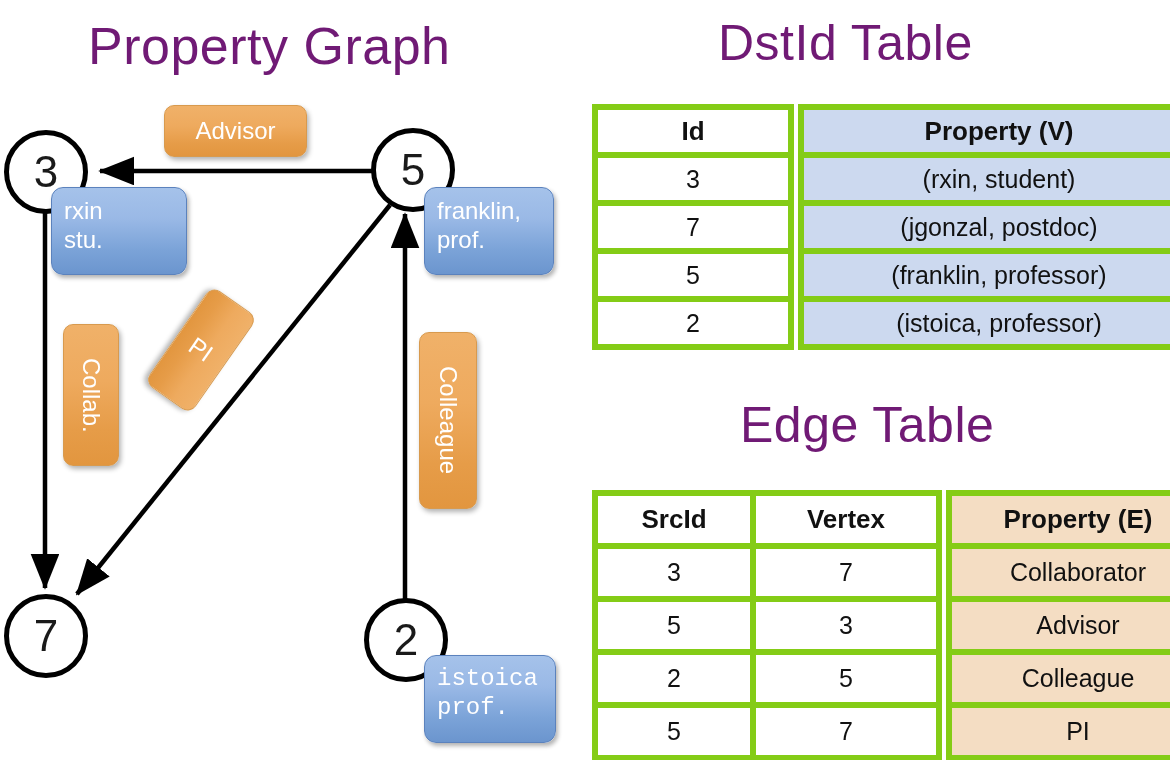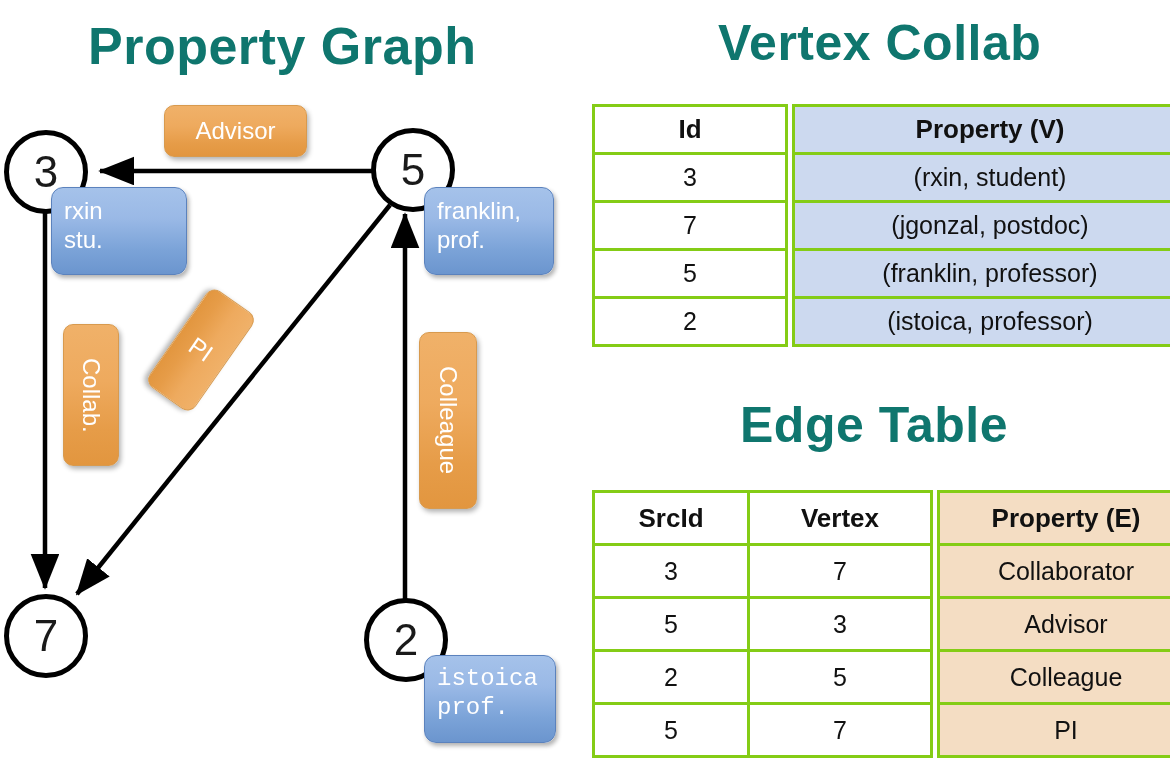--- a/index.html
+++ b/index.html
@@ -1,19 +1,19 @@
 <!DOCTYPE html>
 <html><head>
 <meta charset="utf-8">
 <style>
   html,body{margin:0;padding:0;background:#ffffff;}
   body{width:1170px;height:760px;position:relative;overflow:hidden;
        font-family:"Liberation Sans","DejaVu Sans",sans-serif;color:#111;}
 
-  .title{position:absolute;font-weight:700;color:#0f766e;letter-spacing:.5px;
+  .title{position:absolute;font-weight:400;color:#701a75;letter-spacing:.5px;
          white-space:nowrap;font-family:"Liberation Sans","DejaVu Sans",sans-serif;}
   #title-property-graph{left:88px;top:16px;font-size:52px;}
   #title-vertex-table{left:718px;top:14px;font-size:50px;}
   #title-edge-table{left:740px;top:396px;font-size:50px;}
 
   
   #graph-canvas{position:absolute;left:0;top:0;width:580px;height:760px;}
   #graph-edges{position:absolute;left:0;top:0;width:580px;height:760px;}
 
   .node{position:absolute;border:5px solid #000;border-radius:50%;
@@ -42,21 +42,21 @@
 
   #label-advisor{left:164px;top:105px;width:143px;height:52px;}
   #label-collab{left:63px;top:324px;width:56px;height:142px;}
   #label-colleague{left:419px;top:332px;width:58px;height:177px;}
   #label-pi{left:142px;top:322px;width:118px;height:56px;
             transform:rotate(125deg);transform-origin:50% 50%;}
   #label-pi .obox-text{writing-mode:vertical-rl;transform:rotate(180deg);}
 
   
   .tbl{position:absolute;border-collapse:collapse;table-layout:fixed;}
-  .tbl td,.tbl th{border:3px solid #84cc16;text-align:center;
+  .tbl td,.tbl th{border:6px solid #84cc16;text-align:center;
                   font-size:25px;font-weight:400;color:#111;padding:4px 2px;}
   .tbl th{font-weight:700;font-size:26px;}
   .blue-cell{background:#ccd9ef;}
   .orange-cell{background:#f4ddc3;}
   .spacer-col{border:none !important;background:#fff;width:4px;padding:0 !important;}
 
   #vertex-table{left:592px;top:104px;width:576px;}
   #vertex-table .c-id{width:186px;}
   #vertex-table .c-prop{width:386px;}
   #vertex-table tr{height:48px;}
@@ -64,21 +64,21 @@
   #edge-table{left:592px;top:490px;width:576px;}
   #edge-table .c-src{width:148px;}
   #edge-table .c-dst{width:176px;}
   #edge-table .c-prop{width:248px;}
   #edge-table tr{height:53px;}
 </style>
 </head>
 <body>
 
 <div class="title" id="title-property-graph">Property Graph</div>
-<div class="title" id="title-vertex-table">Vertex Collab</div>
+<div class="title" id="title-vertex-table">DstId Table</div>
 <div class="title" id="title-edge-table">Edge Table</div>
 
 <div id="graph-canvas">
 
   <svg id="graph-edges" viewBox="0 0 580 760" xmlns="http://www.w3.org/2000/svg">
     <defs>
       <marker id="arrowhead" markerWidth="9" markerHeight="9" refX="7.6" refY="3.2" orient="auto" markerUnits="strokeWidth">
         <path d="M0,0 L8,3.2 L0,6.4 z" fill="#000"></path>
       </marker>
     </defs>

